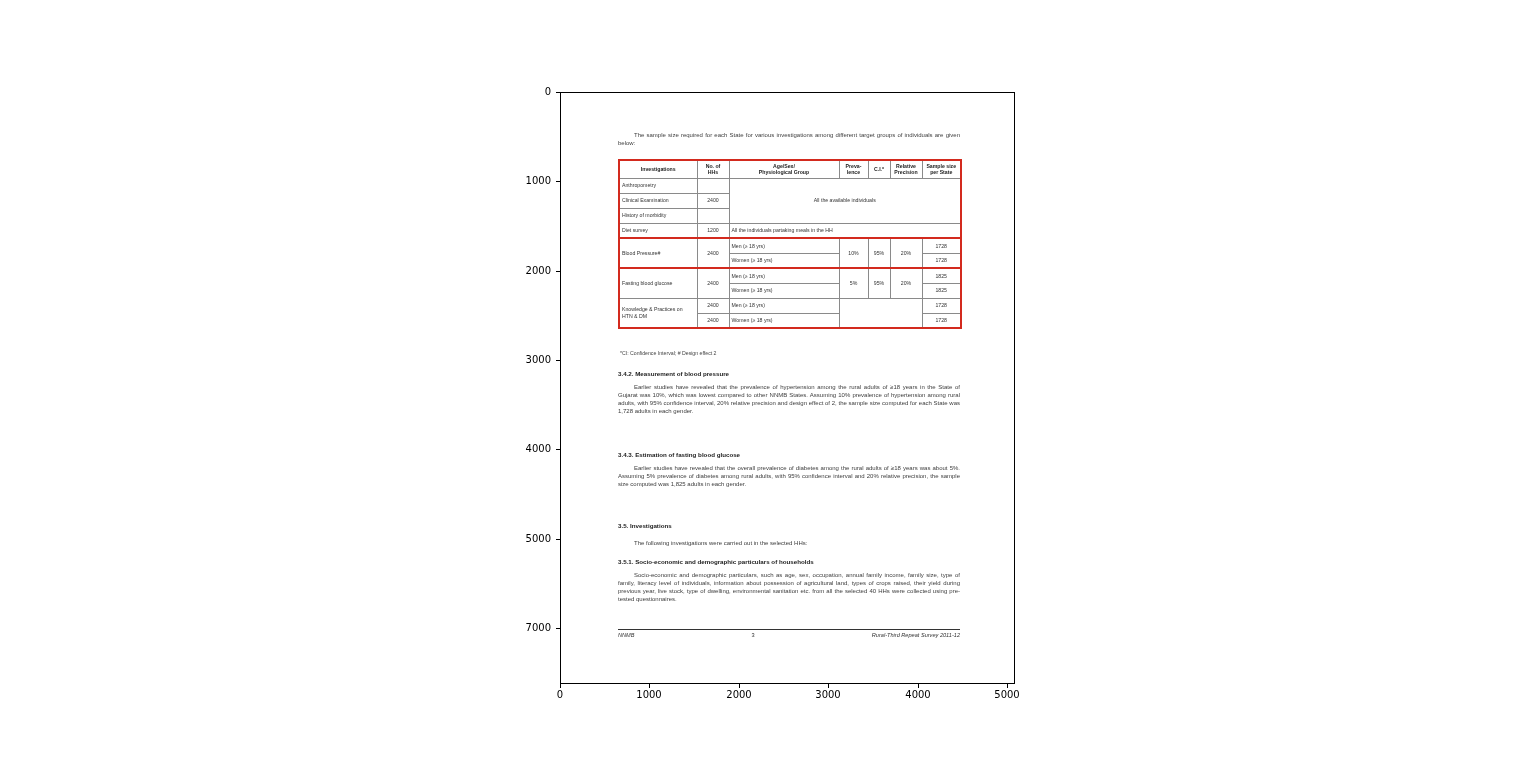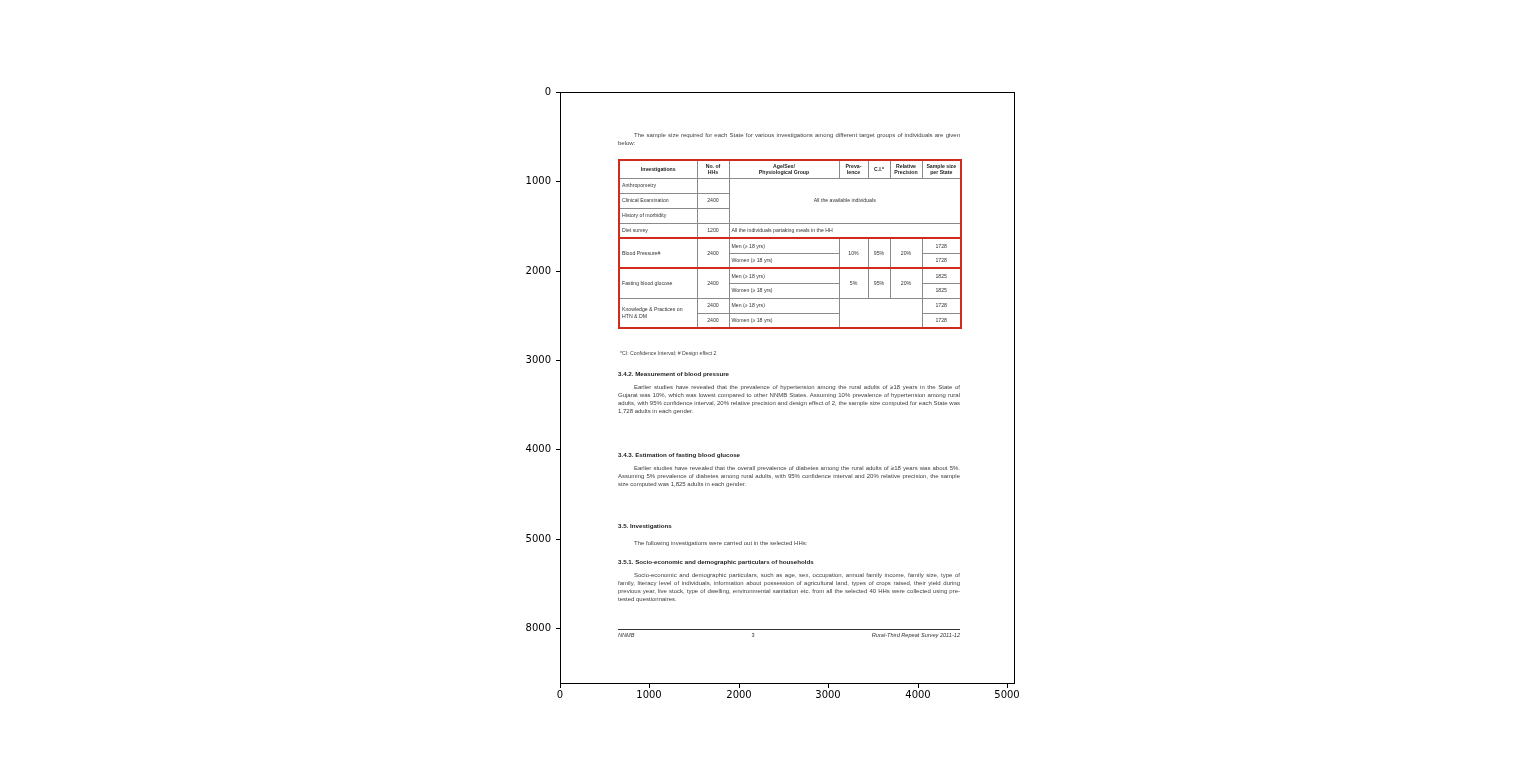--- a/index.html
+++ b/index.html
@@ -71,21 +71,21 @@
 </style>
 </head>
 <body>
 
 <span class="ytick" style="top:92px">0</span>
 <span class="ytick" style="top:181px">1000</span>
 <span class="ytick" style="top:271px">2000</span>
 <span class="ytick" style="top:360px">3000</span>
 <span class="ytick" style="top:449px">4000</span>
 <span class="ytick" style="top:539px">5000</span>
-<span class="ytick" style="top:628px">8000</span>
+<span class="ytick" style="top:628px">7000</span>
 
 <span class="ymark" style="top:92px"></span>
 <span class="ymark" style="top:181px"></span>
 <span class="ymark" style="top:271px"></span>
 <span class="ymark" style="top:360px"></span>
 <span class="ymark" style="top:449px"></span>
 <span class="ymark" style="top:539px"></span>
 <span class="ymark" style="top:628px"></span>
 
 <span class="xtick" style="left:560px">0</span>

